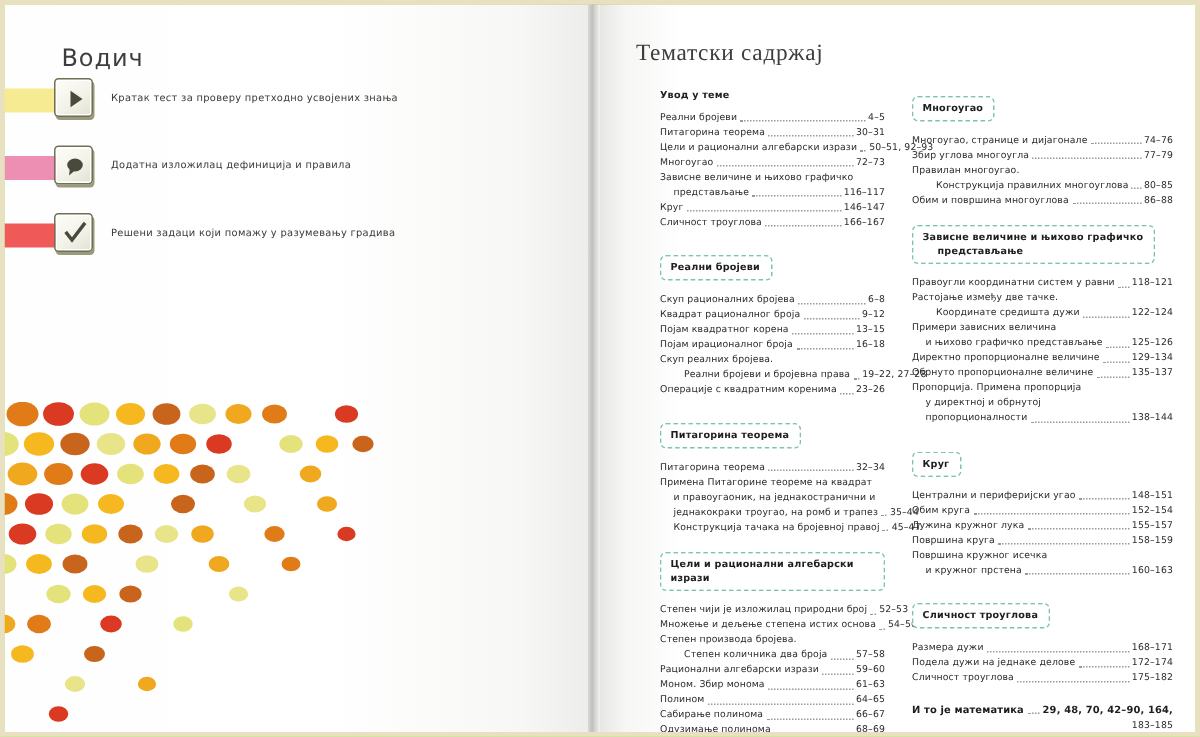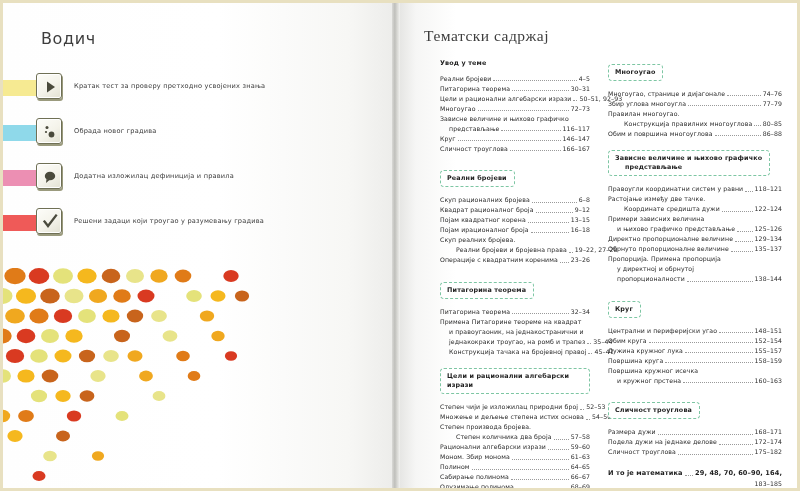--- a/index.html
+++ b/index.html
@@ -47,21 +47,21 @@
     width: 8px; height: 485px;
     background: linear-gradient(to right, #d9d9d6 0%, #bfbfbb 35%, #d4d4d0 60%, #f2f2f0 100%);
   }
 
   
   .guide-title {
     position: absolute; left: 38px; top: 26px;
     font-size: 16px; color: #3d3d3d; letter-spacing: 0.6px;
     font-family: "DejaVu Sans", sans-serif; font-weight: 400;
   }
-  .guide-list { position: absolute; left: 0; top: 70px; width: 455px; }
+  .guide-list { position: absolute; left: 0; top: 49px; width: 455px; }
   .guide-row {
     position: relative;
     height: 45px;
   }
   .tab-bar {
     position: absolute; left: 0; top: 7px;
     width: 40px; height: 16px;
     border-radius: 0 2px 2px 0;
   }
   .icon-key {
@@ -142,48 +142,37 @@
         <div class="guide-row">
           <div class="tab-bar" style="background: rgb(246, 234, 146);"></div>
           <div class="icon-key">
             <svg width="22" height="22" viewBox="0 0 22 22">
               <polygon points="8,5.5 16,11 8,16.5" fill="#4a4a3c"></polygon>
             </svg>
           </div>
           <div class="guide-label">Кратак тест за проверу претходно усвојених знања</div>
         </div>
         <div class="guide-row">
-          <div class="tab-bar" style="background: rgb(143, 217, 234);"></div>
-          <div class="icon-key">
-            <svg width="22" height="22" viewBox="0 0 22 22">
-              <circle cx="8" cy="6.5" r="1.5" fill="#4a4a3c"></circle>
-              <circle cx="7" cy="11" r="1.1" fill="#4a4a3c"></circle>
-              <circle cx="12.5" cy="13.5" r="2.9" fill="#4a4a3c"></circle>
-            </svg>
-          </div>
-          <div class="guide-label">Обрада новог градива</div>
-        </div>
-        <div class="guide-row">
           <div class="tab-bar" style="background: rgb(236, 143, 179);"></div>
           <div class="icon-key">
             <svg width="22" height="22" viewBox="0 0 22 22">
               <ellipse cx="11" cy="10" rx="5.2" ry="4.3" fill="#4a4a3c"></ellipse>
               <polygon points="7.5,13 7,17 10.5,14" fill="#4a4a3c"></polygon>
             </svg>
           </div>
           <div class="guide-label">Додатна изложилац дефиниција и правила</div>
         </div>
         <div class="guide-row">
           <div class="tab-bar" style="background: rgb(239, 90, 88);"></div>
           <div class="icon-key">
             <svg width="22" height="22" viewBox="0 0 22 22">
               <path d="M5.5,10.5 L9,15 L17,4.5" fill="none" stroke="#4a4a3c" stroke-width="2.3" stroke-linecap="square"></path>
             </svg>
           </div>
-          <div class="guide-label">Решени задаци који троугао у разумевању градива</div>
+          <div class="guide-label">Решени задаци који помажу у разумевању градива</div>
         </div>
       </div>
     <svg class="dots" id="decor-dots" viewBox="0 0 300 220">
         <ellipse cx="-12.0" cy="8.0" rx="11.0" ry="8.4" fill="#f0a81f"></ellipse>
         <ellipse cx="12.0" cy="8.0" rx="10.7" ry="8.2" fill="#e07b18"></ellipse>
         <ellipse cx="36.0" cy="8.0" rx="10.3" ry="7.9" fill="#d93a21"></ellipse>
         <ellipse cx="60.0" cy="8.0" rx="10.0" ry="7.7" fill="#e4e27a"></ellipse>
         <ellipse cx="84.0" cy="8.0" rx="9.7" ry="7.4" fill="#f5b81e"></ellipse>
         <ellipse cx="108.0" cy="8.0" rx="9.3" ry="7.2" fill="#c8641c"></ellipse>
         <ellipse cx="132.0" cy="8.0" rx="9.0" ry="6.9" fill="#e8e48a"></ellipse>
@@ -549,21 +538,21 @@
           <div class="entry">
             <span class="t">Сличност троуглова</span>
             <span class="lead"></span>
             <span class="p">175–182</span>
           </div>
         </div>
         <div class="sec-block">
           <div class="entry big">
             <span class="t">И то је математика</span>
             <span class="lead"></span>
-            <span class="p">29, 48, 70, 60–90, 164,</span>
+            <span class="p">29, 48, 70, 42–90, 164,</span>
           </div>
           <div class="entry nolead">
             <span class="t"></span>
             <span class="lead" style="border-bottom: none;"></span>
             <span class="p">183–185</span>
           </div>
         </div>
       </div>
   </div>
 

